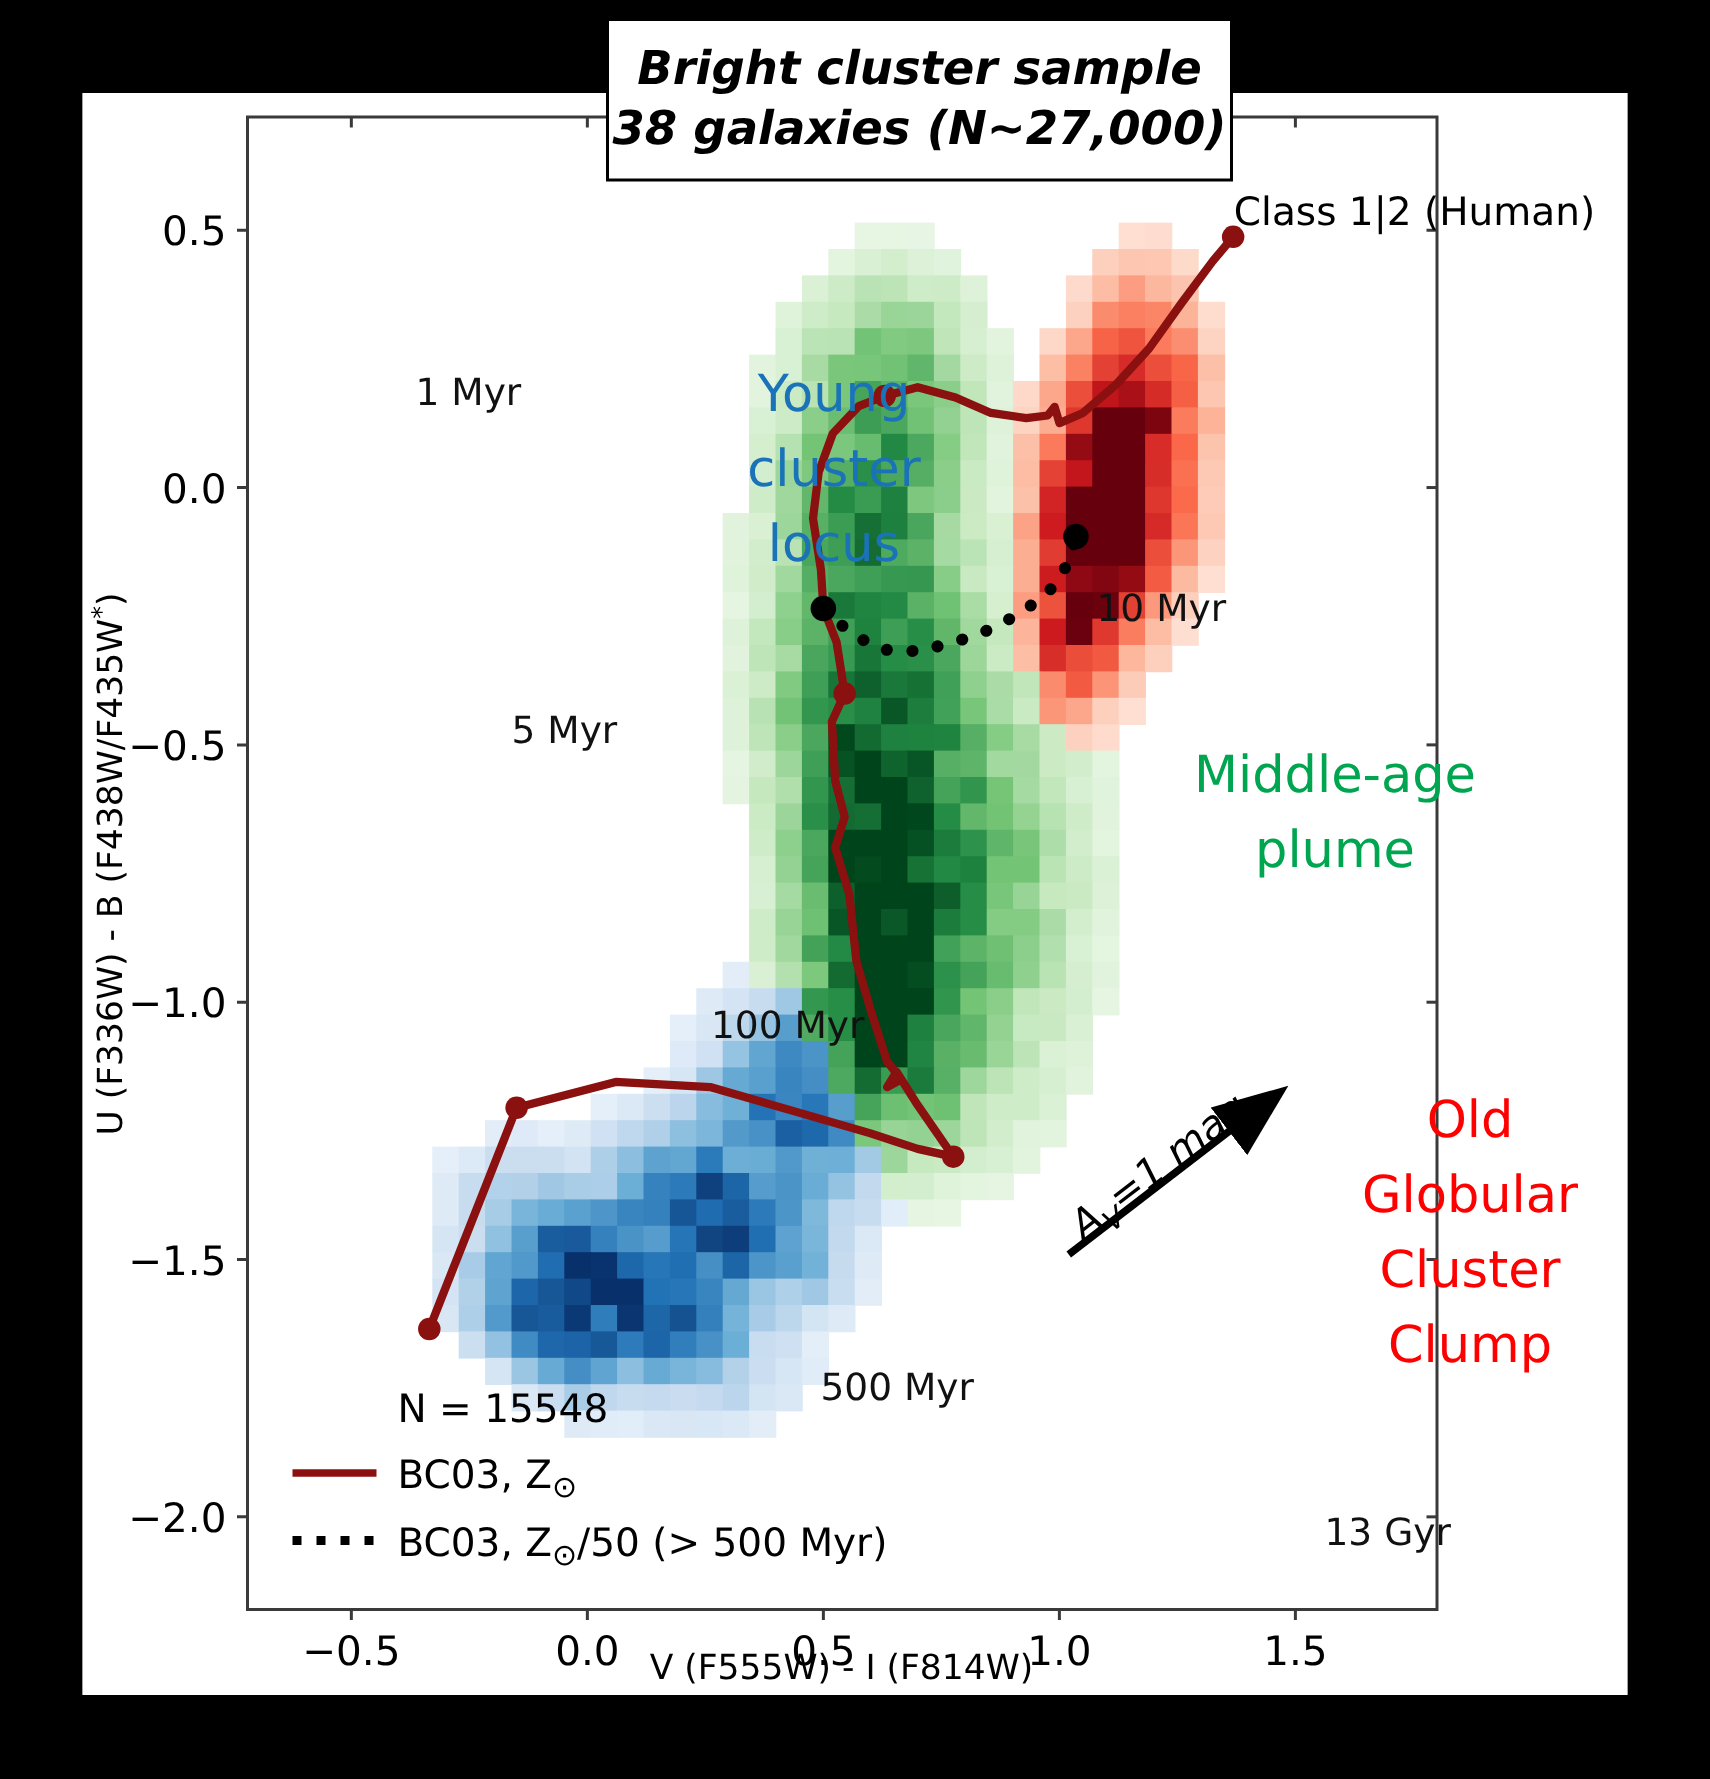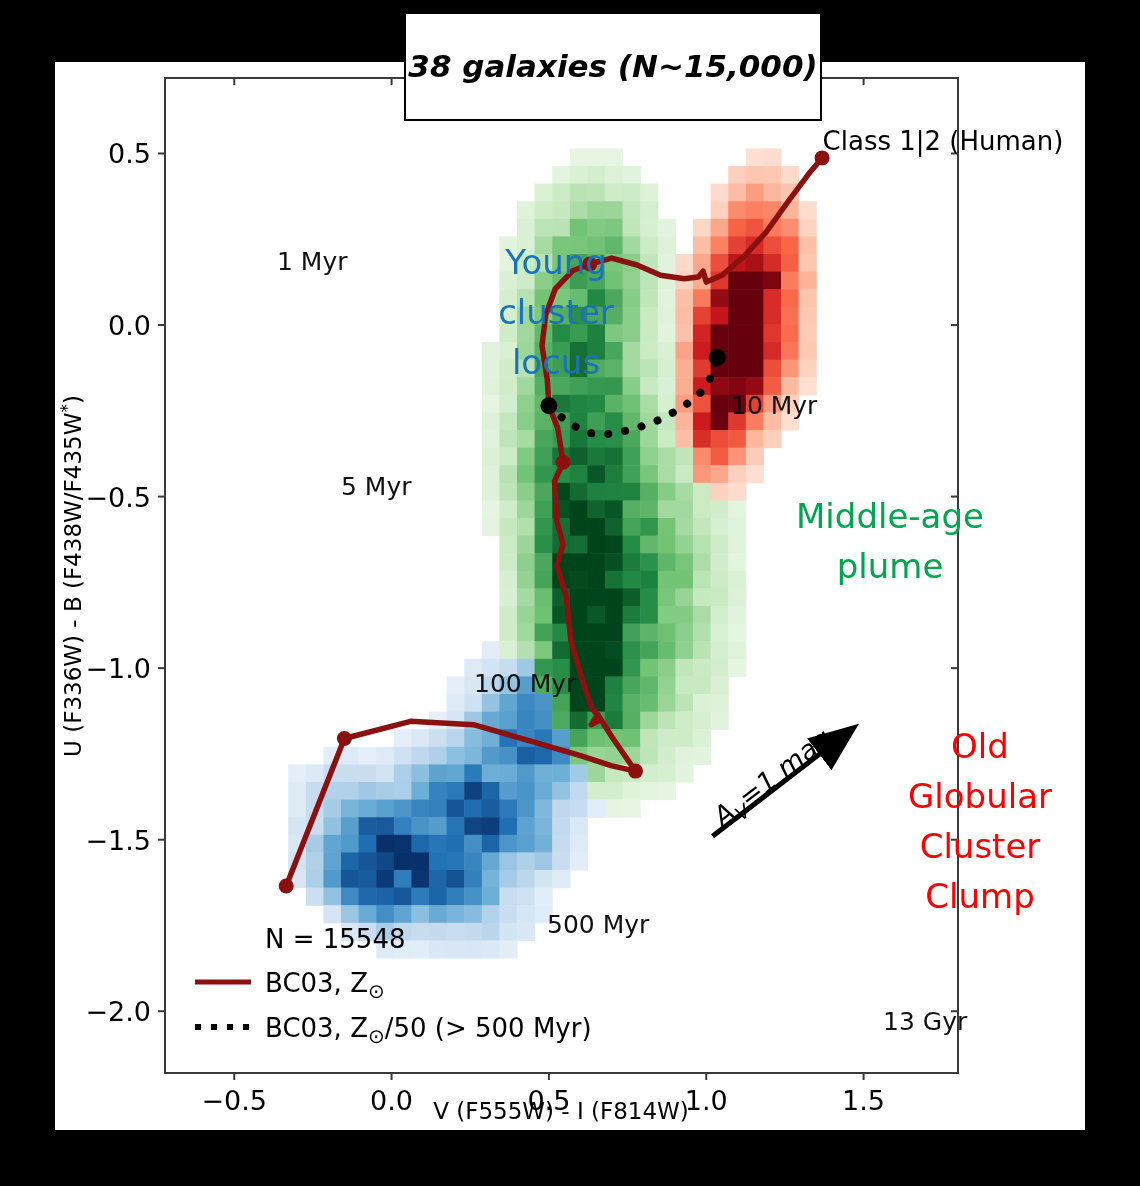--- a/index.html
+++ b/index.html
@@ -865,16 +865,17 @@
       </g>
 
       <text x="506" y="1057" text-anchor="middle" class="axlabel">V (F555W) - I (F814W)</text>
       <text x="26" y="514" text-anchor="middle" class="axlabel" transform="rotate(-90 26 514)">
         <tspan>U (F336W) - B (F438W/F435W</tspan><tspan font-size="17" dy="-8">*</tspan><tspan font-size="23" dy="8">)</tspan>
       </text>
     </svg>
   </div>
 
   <div id="titlebox">
-    <div>38 galaxies (N~15,000)</div>
+    <div>Bright cluster sample</div>
+    <div>38 galaxies (N~27,000)</div>
   </div>
 
 </div>
 
 </body></html>

